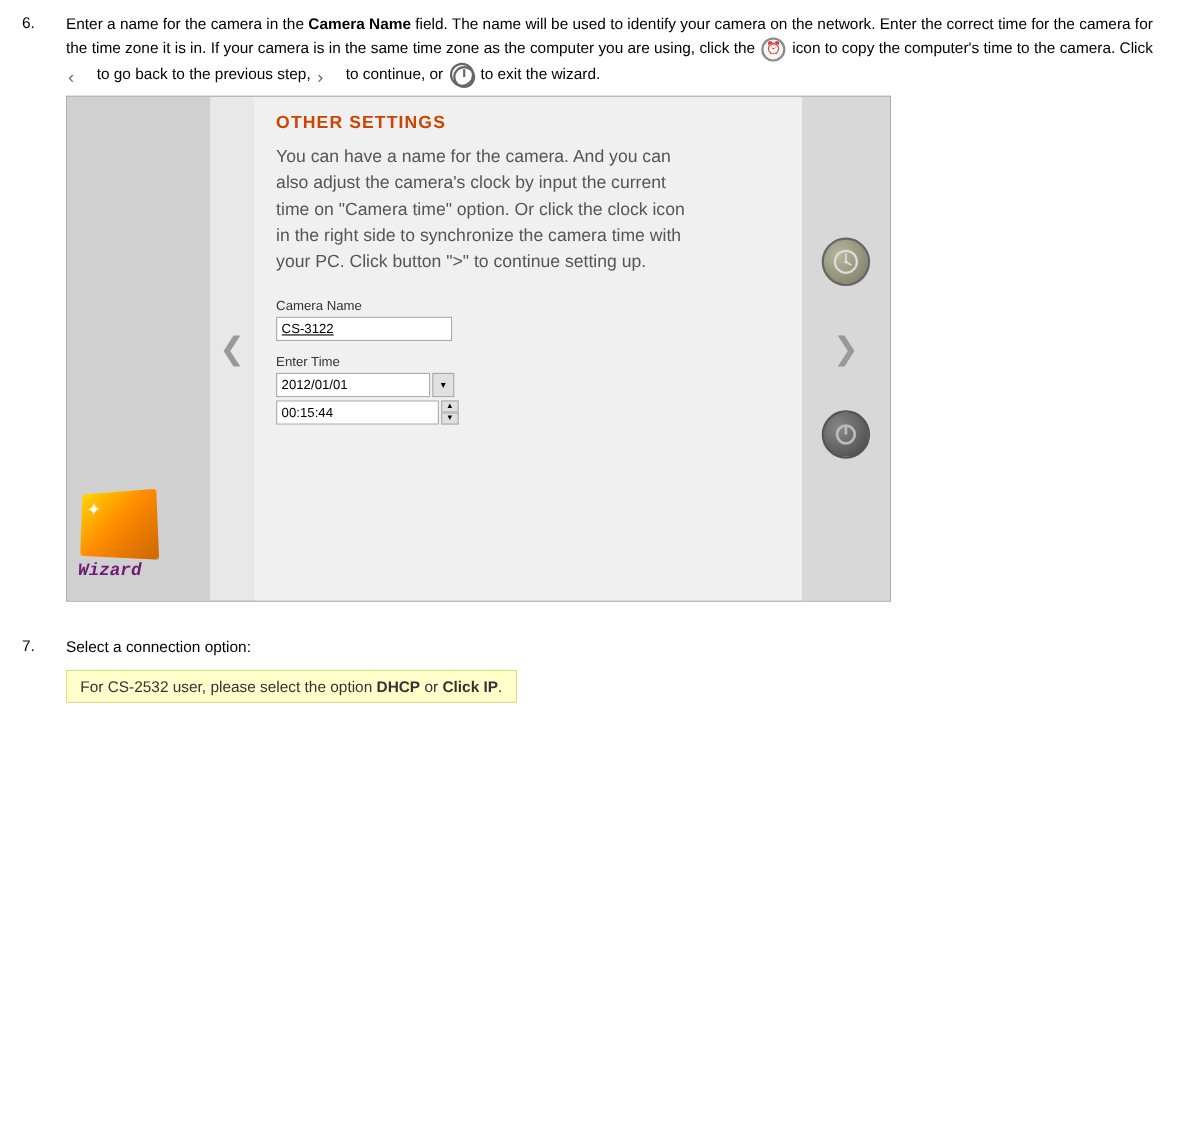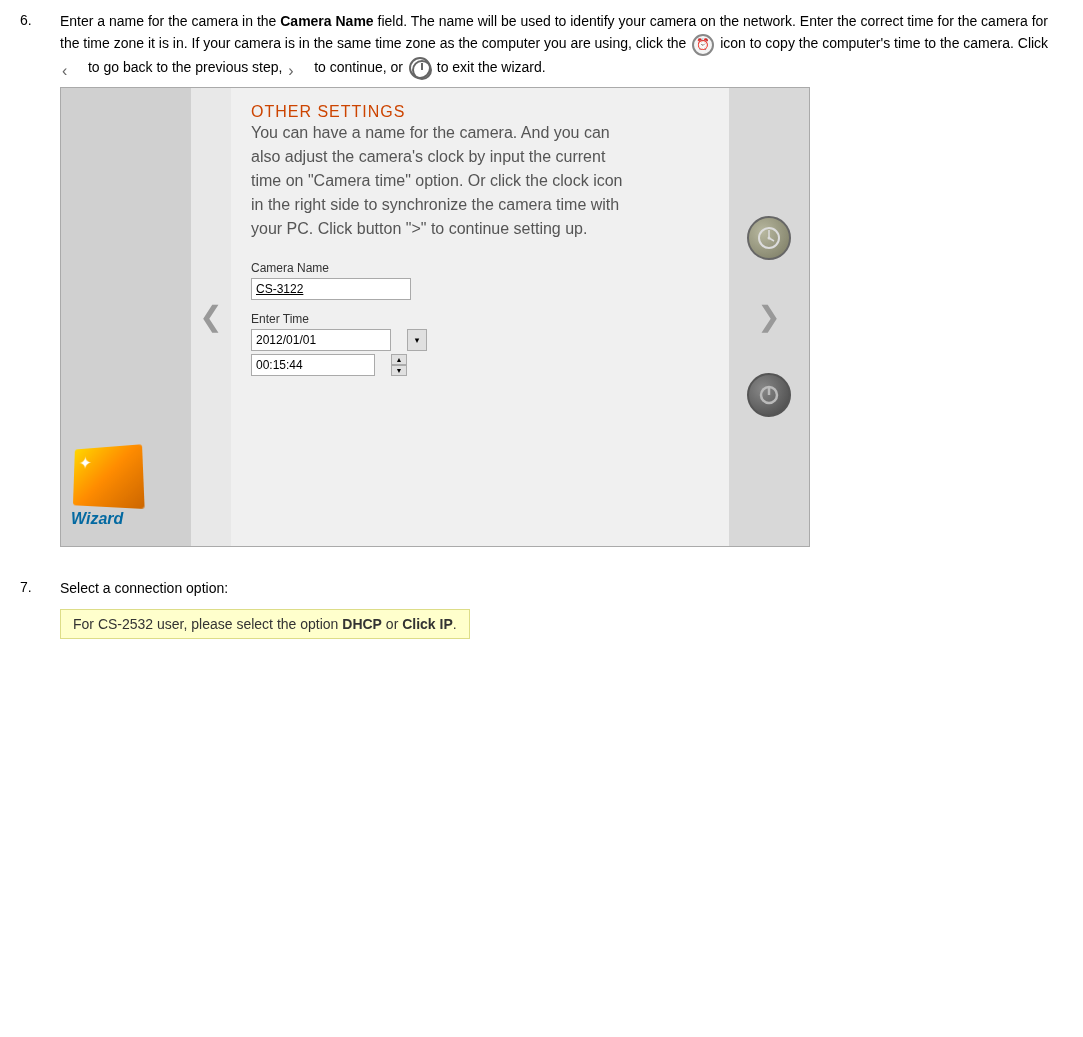--- a/index.html
+++ b/index.html
@@ -136,23 +136,23 @@
       top: 5px;
       left: 5px;
       color: #fff;
       font-size: 18px;
     }
 
     .wizard-text {
       font-style: italic;
       font-weight: bold;
       font-size: 16px;
-      color: #0369a1;
+      color: #701a75;
       margin-top: 4px;
-      font-family: Liberation Sans, sans-serif;
+      font-family: Liberation Mono, monospace;
     }
 
     .wizard-nav-left {
       display: flex;
       align-items: center;
       justify-content: center;
       width: 40px;
       align-self: center;
     }
 
@@ -166,21 +166,22 @@
       flex: 1;
       background: #f0f0f0;
       padding: 15px 20px;
       display: flex;
       flex-direction: column;
     }
 
     .wizard-title {
       color: #cc4400;
       font-size: 16px;
-      font-weight: normal;
+      font-weight: bold;
+      margin-bottom: 10px;
       letter-spacing: 1px;
     }
 
     .wizard-description {
       font-size: 16px;
       color: #555;
       line-height: 1.5;
       margin-bottom: 20px;
       max-width: 380px;
     }
@@ -209,21 +210,21 @@
       border: 1px solid #aaa;
       background: #fff;
       font-size: 12px;
       padding: 2px 4px;
       text-decoration: underline;
     }
 
     .form-input-with-btn {
       display: flex;
       align-items: flex-start;
-      gap: 16px;
+      gap: 2px;
     }
 
     .form-input-date {
       width: 140px;
       height: 22px;
       border: 1px solid #aaa;
       background: #fff;
       font-size: 12px;
       padding: 2px 4px;
     }
@@ -234,21 +235,21 @@
       border: 1px solid #aaa;
       background: #e0e0e0;
       font-size: 9px;
       cursor: pointer;
       display: flex;
       align-items: center;
       justify-content: center;
     }
 
     .form-input-time {
-      width: 124px;
+      width: 148px;
       height: 22px;
       border: 1px solid #aaa;
       background: #fff;
       font-size: 12px;
       padding: 2px 4px;
     }
 
     .spin-btn {
       display: flex;
       flex-direction: column;

